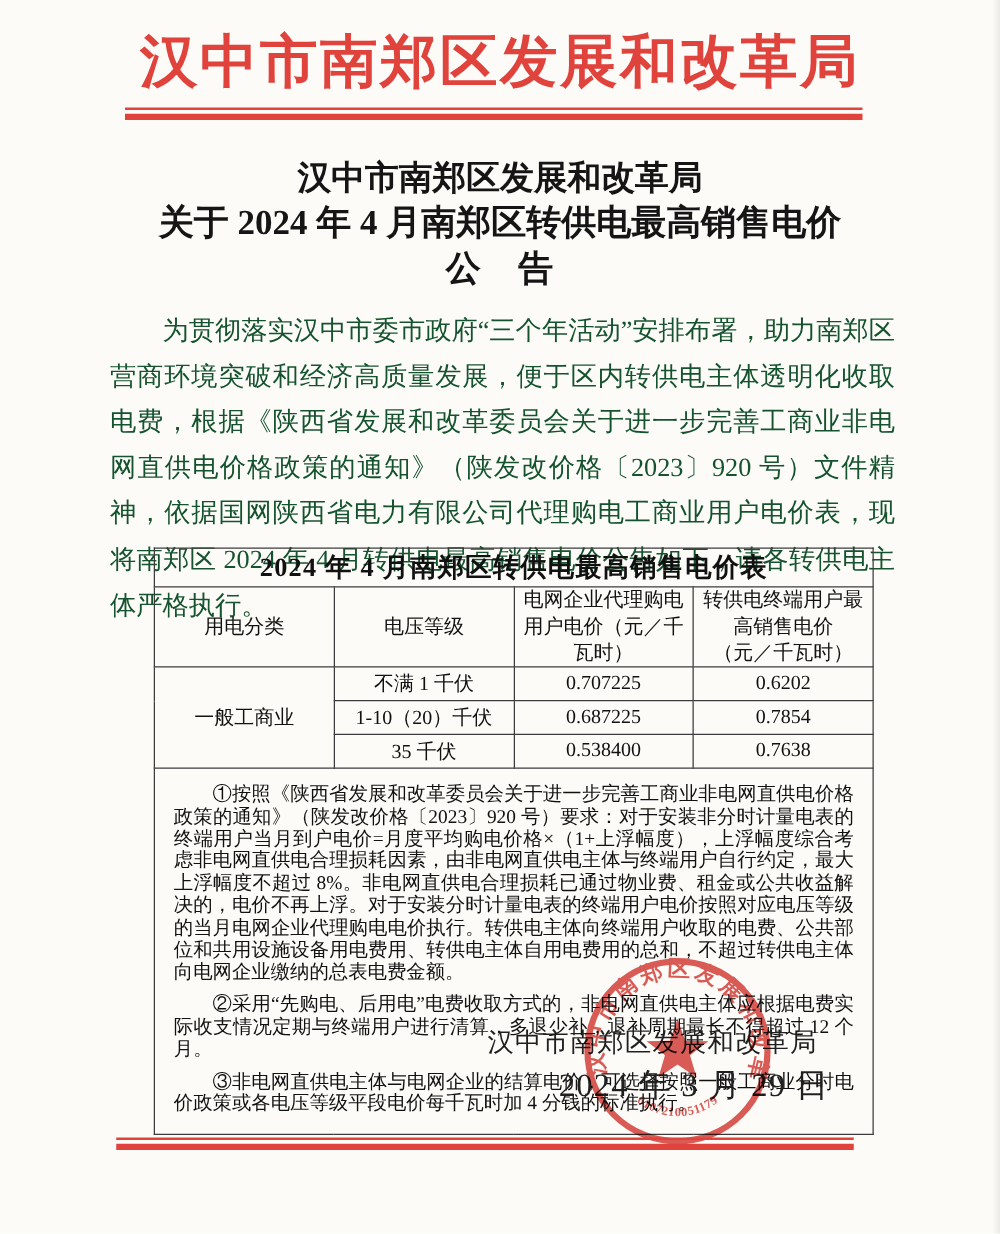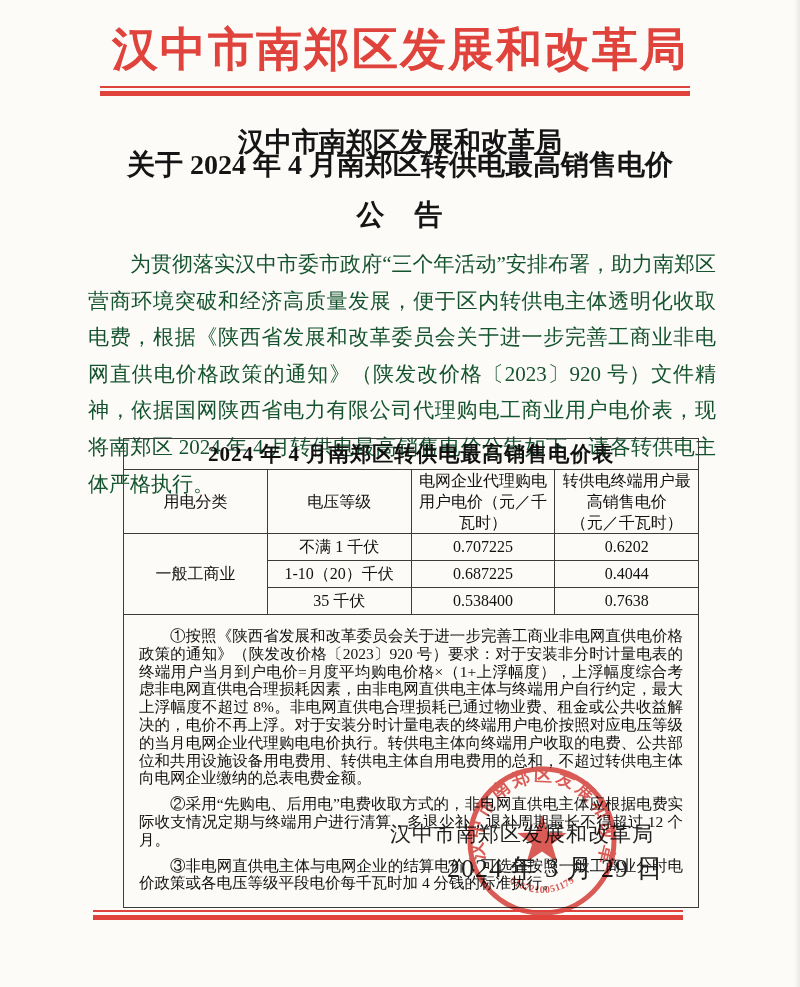--- a/index.html
+++ b/index.html
@@ -22,21 +22,21 @@
   .rule .thin{height:2px;background:#e0423c;}
   .rule .gap{height:3px;}
   .rule .thick{height:5px;background:#e0423c;}
   .rule-top{top:86px;}
   .rule-bottom{top:910px;left:93px;}
 
   
   .doc-title{position:absolute;left:0;width:800px;text-align:center;
     font-weight:bold;color:#151515;}
   .t1{top:124px;font-size:27px;}
-  .t2{top:146px;font-size:28px;}
+  .t2{top:159px;font-size:28px;}
   .t3{top:196px;font-size:28px;letter-spacing:1px;}
 
   
   .body-text{
     position:absolute;top:246px;left:88px;width:628px;
     font-size:21px;line-height:36.6px;text-align:justify;text-indent:2em;
     color:#14532d;
   }
 
   
@@ -95,21 +95,21 @@
     </tr>
     <tr>
       <td class="data-cell" rowspan="3">一般工商业</td>
       <td class="data-cell">不满 1 千伏</td>
       <td class="data-cell">0.707225</td>
       <td class="data-cell">0.6202</td>
     </tr>
     <tr>
       <td class="data-cell">1-10（20）千伏</td>
       <td class="data-cell">0.687225</td>
-      <td class="data-cell">0.4044</td>
+      <td class="data-cell">0.7854</td>
     </tr>
     <tr>
       <td class="data-cell">35 千伏</td>
       <td class="data-cell">0.538400</td>
       <td class="data-cell">0.7638</td>
     </tr>
     <tr>
       <td class="notes-cell" colspan="4">
         <p>①按照《陕西省发展和改革委员会关于进一步完善工商业非电网直供电价格政策的通知》（陕发改价格〔2023〕920 号）要求：对于安装非分时计量电表的终端用户当月到户电价=月度平均购电价格×（1+上浮幅度），上浮幅度综合考虑非电网直供电合理损耗因素，由非电网直供电主体与终端用户自行约定，最大上浮幅度不超过 8%。非电网直供电合理损耗已通过物业费、租金或公共收益解决的，电价不再上浮。对于安装分时计量电表的终端用户电价按照对应电压等级的当月电网企业代理购电电价执行。转供电主体向终端用户收取的电费、公共部位和共用设施设备用电费用、转供电主体自用电费用的总和，不超过转供电主体向电网企业缴纳的总表电费金额。</p>
         <p>②采用“先购电、后用电”电费收取方式的，非电网直供电主体应根据电费实际收支情况定期与终端用户进行清算，多退少补，退补周期最长不得超过 12 个月。</p>

